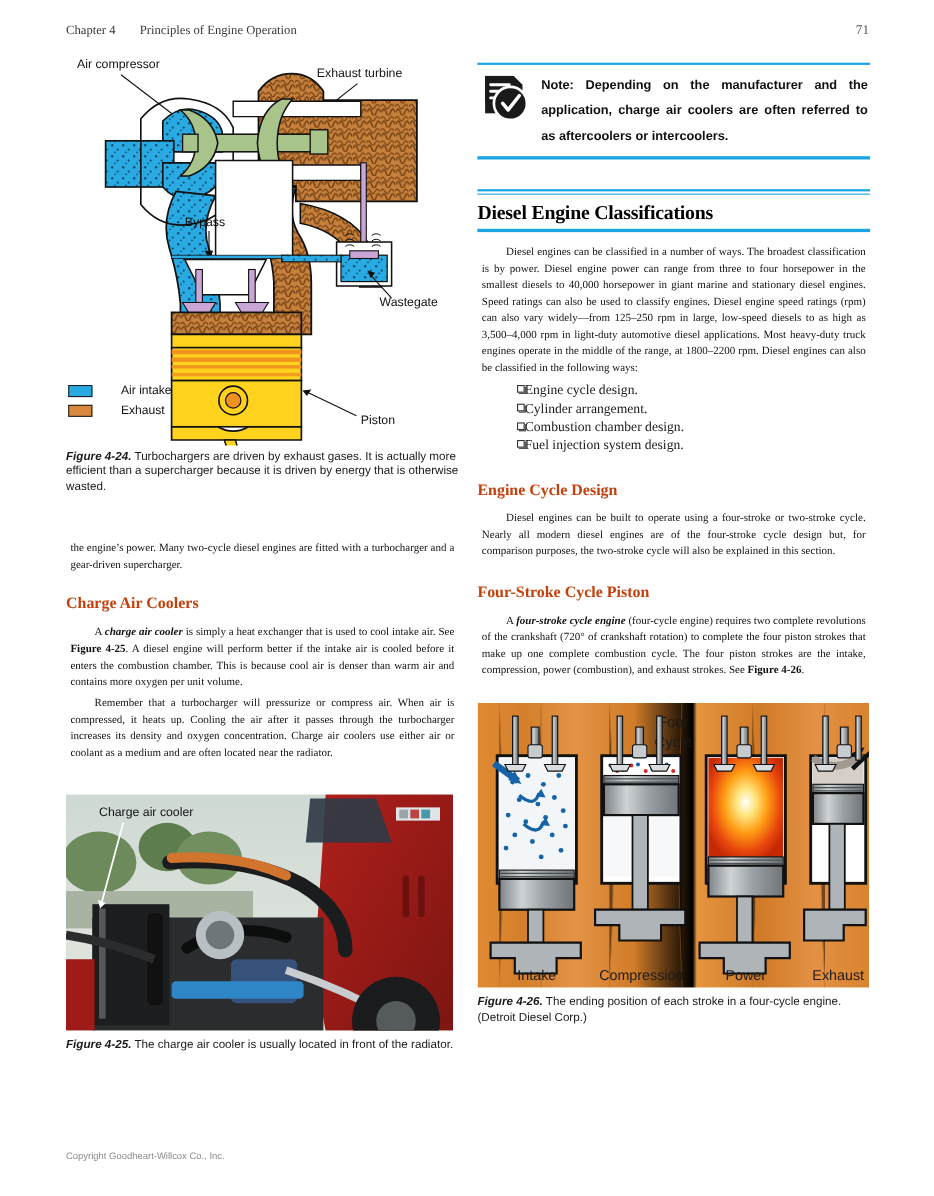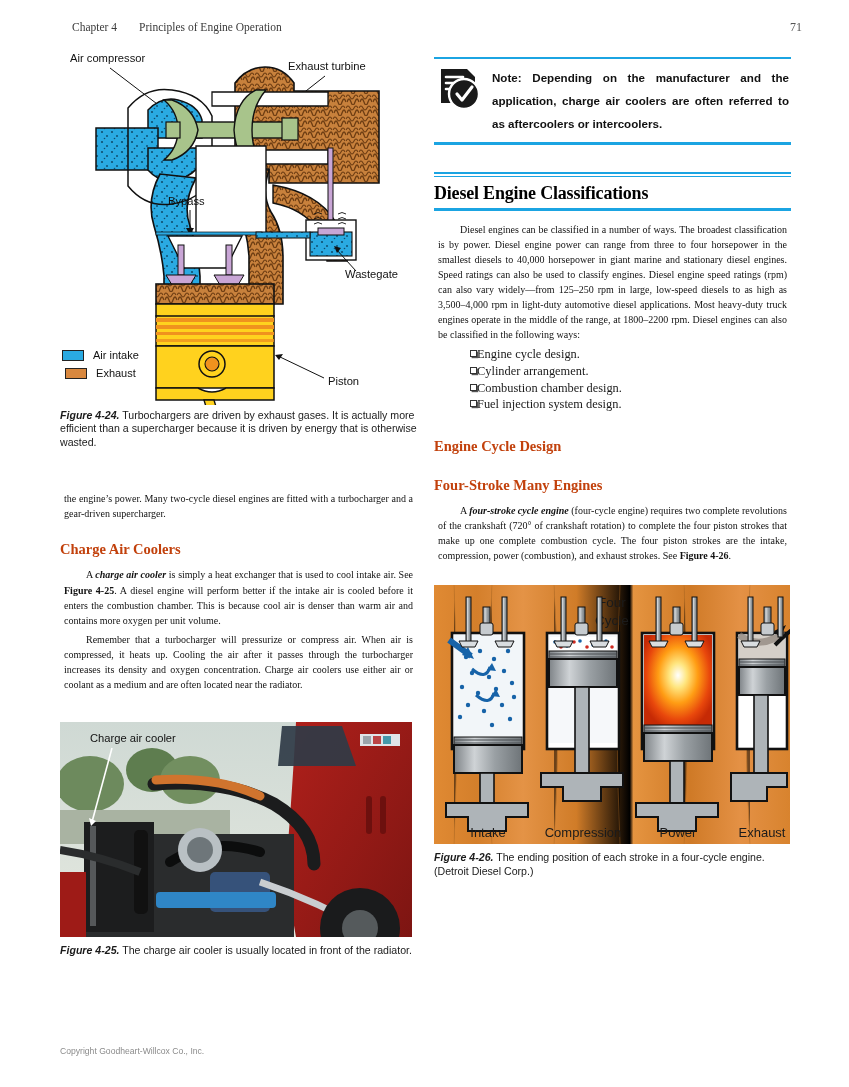--- a/index.html
+++ b/index.html
@@ -8,21 +8,21 @@
     width: 849px; height: 1087px;
     background: #ffffff;
     font-family: "Liberation Sans", sans-serif;
     color: #1a1a1a;
     position: relative;
     overflow: hidden;
   }
 
   
   .running-head {
-    position:absolute; left:72px; top:20px; width:730px;
+    position:absolute; left:60px; top:20px; width:730px;
     font-family:"Liberation Serif", serif;
     font-size:11.5px; color:#3a3a3a;
     display:flex; align-items:baseline;
   }
   .rh-chapter { margin-right:22px; }
   .rh-page { margin-left:auto; font-size:12px; color:#555; }
 
   
   .col-left  { position:absolute; left:60px;  top:50px; width:357px; }
   .col-right { position:absolute; left:434px; top:50px; width:357px; }
@@ -91,21 +91,21 @@
     background:#fff; display:inline-block; flex:none;
     position:relative; top:-1px;
     box-shadow:1.4px 1.4px 0 -0.2px #555;
   }
 
   
   .fig424 { width:357px; height:355px; position:relative; }
 
   
   .legend { position:absolute; left:2px; bottom:20px; font-size:0; }
-  .legend-row { display:flex; align-items:center; gap:9px; margin-bottom:6px;justify-content:center; }
+  .legend-row { display:flex; align-items:center; gap:26px; margin-bottom:6px; }
   .legend-sw { width:22px; height:11px; border:1px solid #222; }
   .legend-label {
     font-family:"Liberation Sans", sans-serif;
     font-size:11px; color:#111;
   }
 
   
   .fig425 { width:352px; height:215px; position:relative; overflow:hidden; }
 
   
@@ -340,22 +340,23 @@
         <span class="cbox"></span>
         <span>Combustion chamber design.</span>
       </li>
     <li>
         <span class="cbox"></span>
         <span>Fuel injection system design.</span>
       </li>
   </ul>
 
   <h2 class="sub" style="margin-top:25px;">Engine Cycle Design</h2>
-
-  <h2 class="sub" style="margin-top:22px;">Four-Stroke Many Engines</h2>
+  <p class="body indent" style="margin-top:9px;">Diesel engines can be built to operate using a four-stroke or two-stroke cycle. Nearly all modern diesel engines are of the four-stroke cycle design but, for comparison purposes, the two-stroke cycle will also be explained in this section.</p>
+
+  <h2 class="sub" style="margin-top:22px;">Four-Stroke Cycle Piston</h2>
   <p class="body indent" style="margin-top:9px;"><span>A </span><span class="bolditalic">four-stroke cycle engine</span><span> (four-cycle engine) requires two complete revolutions of the crankshaft (720° of crankshaft rotation) to complete the four piston strokes that make up one complete combustion cycle. The four piston strokes are the intake, compression, power (combustion), and exhaust strokes. See </span><span class="bold">Figure 4-26</span><span>.</span></p>
 
   <div class="fig426" style="margin-top:22px;">
     <svg width="356" height="259" viewBox="0 0 356 259" xmlns="http://www.w3.org/2000/svg">
       <defs>
         <linearGradient id="wood" x1="0" y1="0" x2="1" y2="0">
           <stop offset="0" stop-color="#e08a33"></stop>
           <stop offset="0.12" stop-color="#d47f2b"></stop>
           <stop offset="0.25" stop-color="#e49346"></stop>
           <stop offset="0.40" stop-color="#d07c28"></stop>

